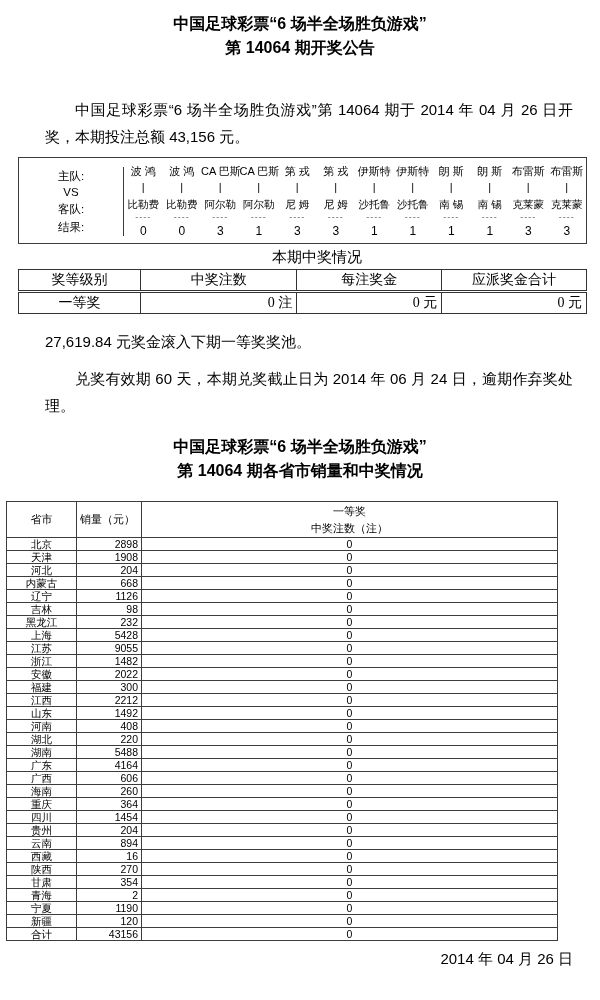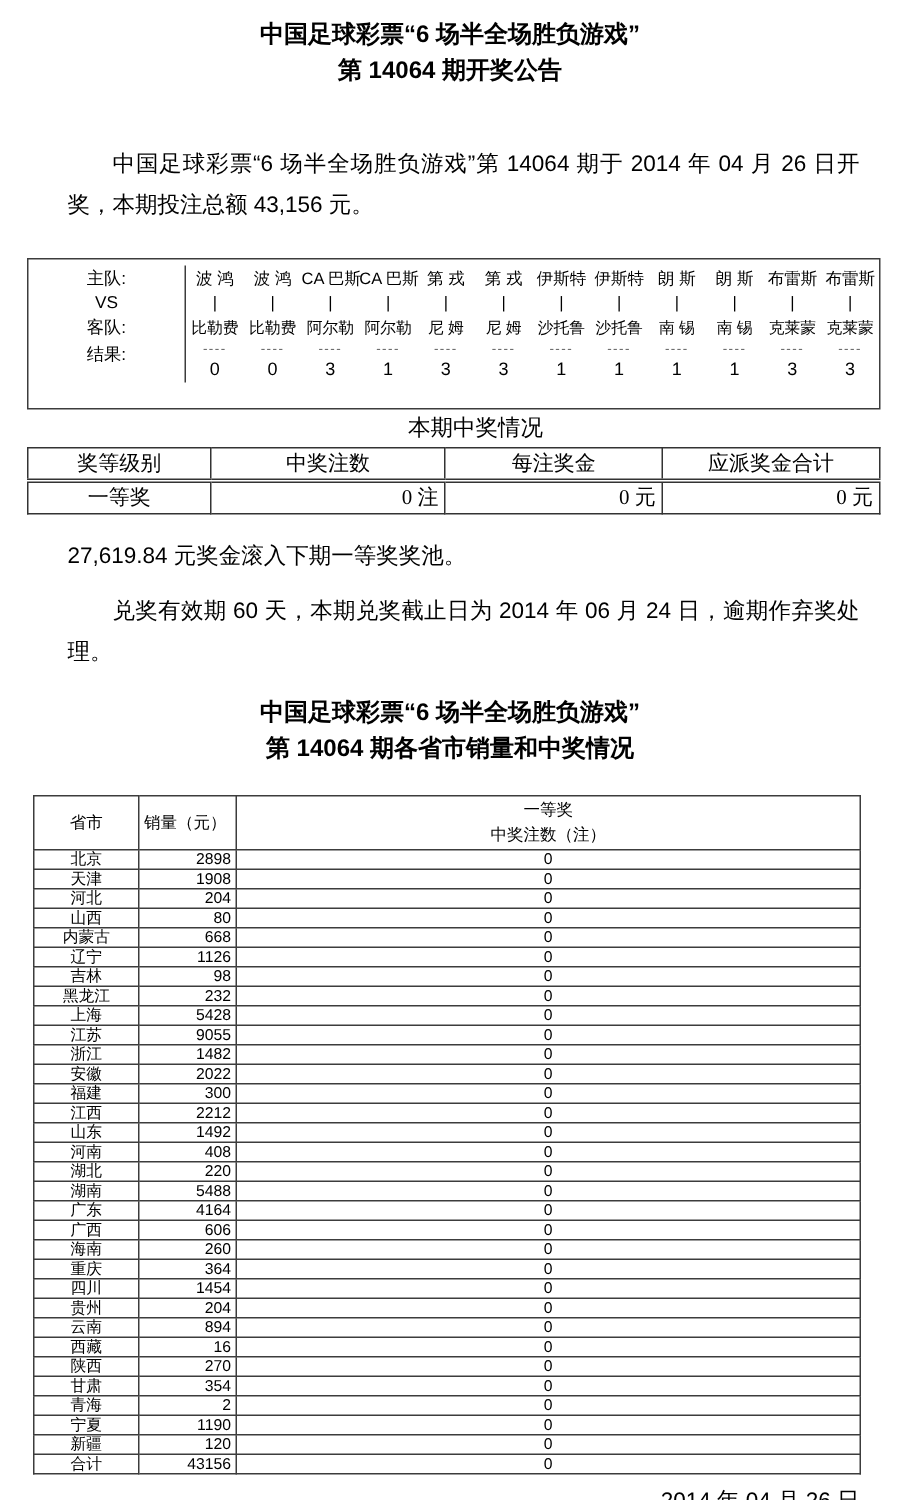--- a/index.html
+++ b/index.html
@@ -21,24 +21,25 @@
     text-align: justify;
   }
   .indent { text-indent: 2em; }
   .intro { margin-top: 36px; }
   .rollover { margin-top: 14px; }
   .redeem { margin-top: 10px; }
 
   
   .match-table {
     display: flex;
-    margin: 22px 13px 0 18px;
+    margin: 7px 13px 0 18px;
     border: 1px solid #3c3c3c;
-    padding: 4px 0 17px 0;
+    padding: 4px 0 3px 0;
     text-align: center;
+    align-items: center;
   }
   .match-labels {
     width: 105px; flex: 0 0 105px;
     border-right: 1px solid #3c3c3c;
   }
   .match-cols { flex: 1; display: flex; }
   .match-col { flex: 1; min-width: 0; }
   .r1 { line-height: 18px; font-size: 11px; white-space: nowrap; }
   .r2 { line-height: 15px; font-size: 11px; }
   .r3 { line-height: 18px; font-size: 10.5px; white-space: nowrap; }
@@ -69,21 +70,21 @@
     border-bottom: 3px double #333;
   }
   .prize-table td { font-size: 14px; height: 21px; }
   .prize-table td.c { text-align: center; }
   .prize-table td.rt { text-align: right; padding-right: 4px; }
   .pw1 { width: 21.5%; } .pw2 { width: 27.5%; } .pw3 { width: 25.5%; } .pw4 { width: 25.5%; }
 
   
   .province-table {
     width: 552px;
-    margin: 18px 26px 0 22px;
+    margin: 18px 26px 0 6px;
     table-layout: fixed;
     font-size: 10.5px;
   }
   .province-table th, .province-table td { border: 1px solid #3c3c3c; padding: 0; }
   .province-table th { font-weight: normal; font-size: 11px; }
   .ph-prize div { line-height: 17px; }
   .province-table thead th { height: 36px; text-align: center; }
   .province-table td { height: 12px; line-height: 12px; }
   .pc1 { width: 70px; text-align: center; }
   .pc2 { width: 65px; text-align: right; padding-right: 3px !important; }
@@ -269,25 +270,20 @@
           <td class="pc2">1908</td>
           <td class="pc3">0</td>
         </tr>
 
         <tr>
           <td class="pc1">河北</td>
           <td class="pc2">204</td>
           <td class="pc3">0</td>
         </tr>
 
-        <tr>
-          <td class="pc1">山西</td>
-          <td class="pc2">80</td>
-          <td class="pc3">0</td>
-        </tr>
 
         <tr>
           <td class="pc1">内蒙古</td>
           <td class="pc2">668</td>
           <td class="pc3">0</td>
         </tr>
 
         <tr>
           <td class="pc1">辽宁</td>
           <td class="pc2">1126</td>

